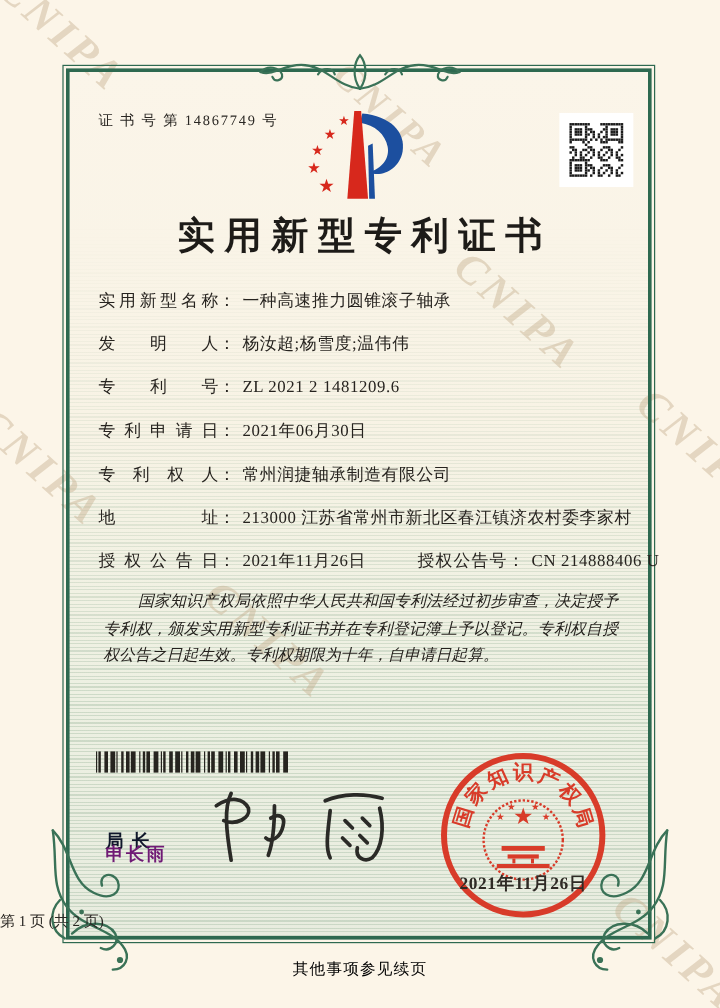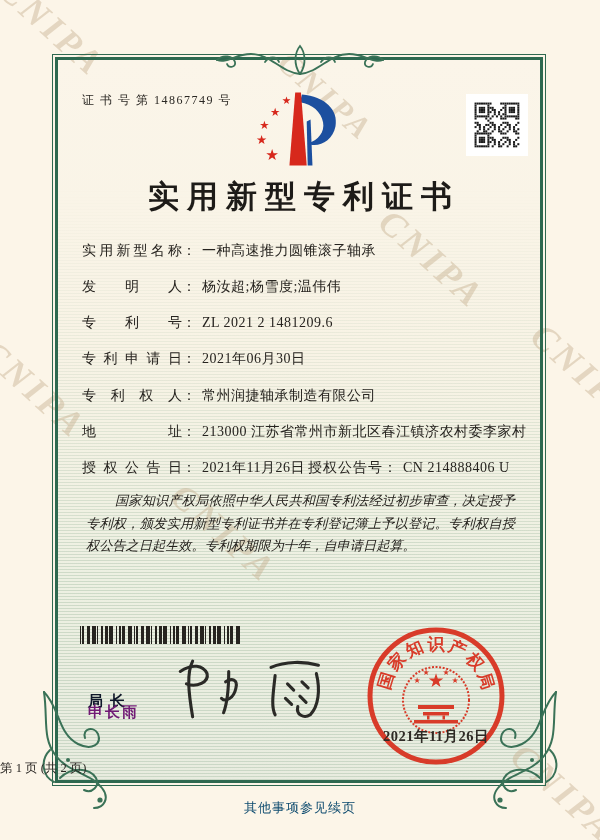--- a/index.html
+++ b/index.html
@@ -31,41 +31,41 @@
   
   .cert-no{position:absolute;left:82px;top:92px;font-size:12px;letter-spacing:1.5px;
       font-weight:500;z-index:4;color:#2a2723;}
   .logo{position:absolute;left:252px;top:88px;z-index:4;}
   .qr{position:absolute;left:466px;top:94px;z-index:4;}
   .title{position:absolute;left:0;top:176px;width:100%;text-align:center;z-index:4;
       font-size:31px;font-weight:700;letter-spacing:8px;text-indent:8px;color:#1d1b18;}
   
   .row{position:absolute;left:82px;font-size:14px;font-weight:500;white-space:nowrap;z-index:4;}
   .f-label{display:inline-block;width:100px;text-align:justify;text-align-last:justify;vertical-align:bottom;font-family:Liberation Mono, monospace;}
-  .f-label.narrow{width:auto;letter-spacing:1px;}
+  .f-label.narrow{width:auto;letter-spacing:1px;margin-left:40px;}
   .f-value{margin-left:6px;letter-spacing:.5px;}
   .pair2{position:absolute;left:226px;top:0;}
   
   .body-text{position:absolute;left:82px;top:486px;width:437px;z-index:4;
       font-size:13.2px;line-height:1.72;font-style:italic;text-align:justify;color:#24211d;}
   .body-text p{margin:4px;text-indent:2.2em;}
   
   .barcode{position:absolute;left:80px;top:626px;z-index:4;}
   .director-title{position:absolute;left:88px;top:692px;font-size:15px;font-weight:600;
       letter-spacing:7px;z-index:4;color:#0f172a;}
   .director-name{position:absolute;left:88px;top:703px;font-size:15px;font-weight:600;
       letter-spacing:2px;z-index:4;color:#701a75;}
   .signature{position:absolute;left:172px;top:650px;z-index:4;}
   .seal{position:absolute;left:361px;top:621px;z-index:4;opacity:.94;}
   .seal-date{position:absolute;left:363px;top:727px;width:146px;text-align:center;z-index:5;
       font-size:14.5px;font-weight:600;letter-spacing:.5px;color:#2e2a25;}
   .page-info{position:absolute;left:0;top:760px;width:100%;text-align:left;
       font-size:12.5px;z-index:4;color:#2a2723;}
   .footer-note{position:absolute;left:0;top:799px;width:100%;text-align:center;
-      font-size:13px;z-index:4;color:#0c4a6e;letter-spacing:1px;}
+      font-size:13px;z-index:4;color:#000000;letter-spacing:1px;}
 </style>
 </head>
 <body>
 
 <span class="wm" style="left:-12px;top:6px">CNIPA</span>
 <span class="wm" style="left:268px;top:78px;font-size:32px">CNIPA</span>
 <span class="wm" style="left:368px;top:238px">CNIPA</span>
 <span class="wm" style="left:-30px;top:368px">CNIPA</span>
 <span class="wm" style="left:520px;top:352px">CNIPA</span>
 <span class="wm" style="left:160px;top:512px">CNIPA</span>

